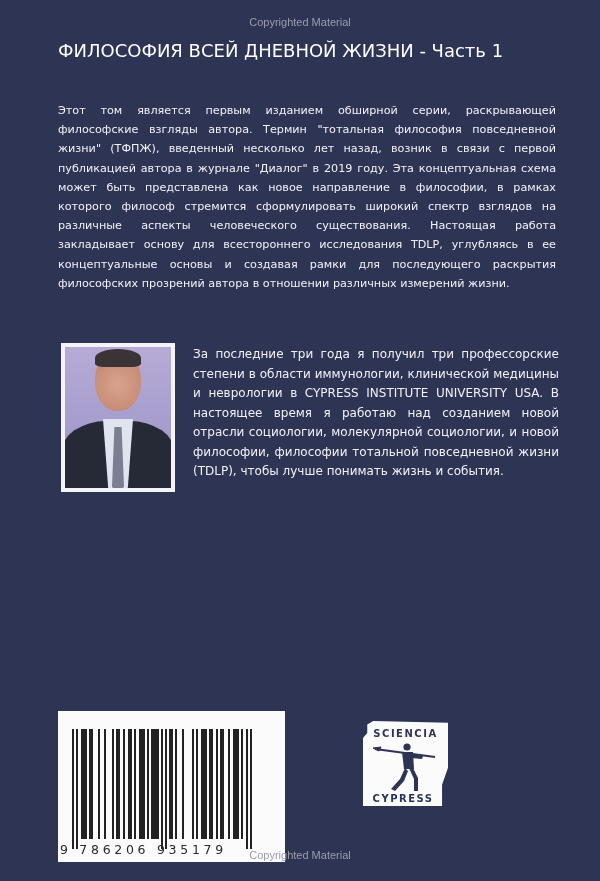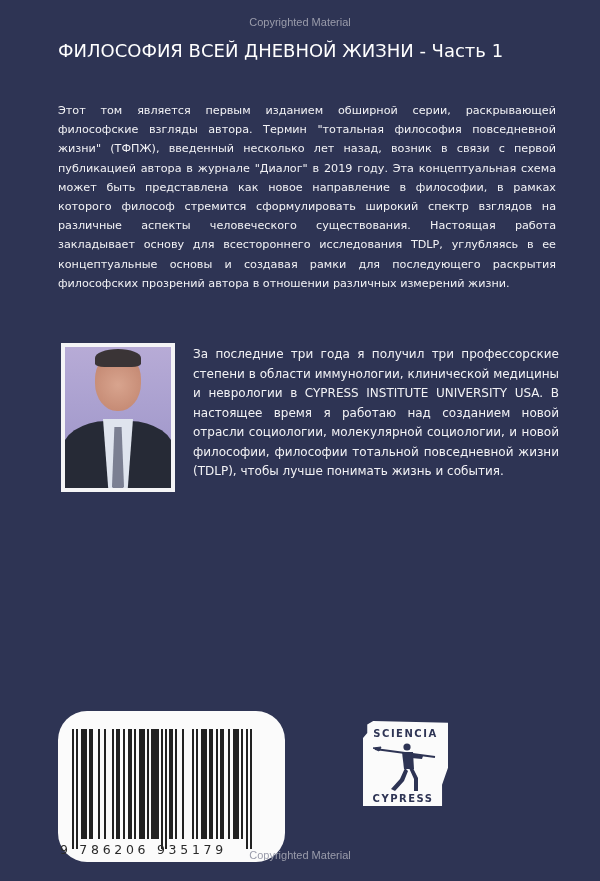--- a/index.html
+++ b/index.html
@@ -55,21 +55,20 @@
     background:#7b7f92; clip-path:polygon(20% 0,80% 0,100% 85%,50% 100%,0 85%);
   }
   .bio {
     position:absolute; top:345px; left:193px; width:366px;
     font-size:12px; line-height:19.5px; text-align:justify;
     color:#f2f2f5; margin:0;
   }
   .barcode-box {
     position:absolute; top:711px; left:58px; width:227px; height:151px;
     background:#fbfbfb;
-    border-radius:29px;
   }
   .bars {
     position:absolute; top:18px; left:14px; width:200px; height:118px;
     display:flex; align-items:flex-start;
   }
   .bars span { display:block; background:#222; height:110px; }
   .bars span.long { height:120px; }
   .bars span.gap { background:transparent; }
   .barcode-digits {
     position:absolute; top:131px; left:2px; width:210px;

